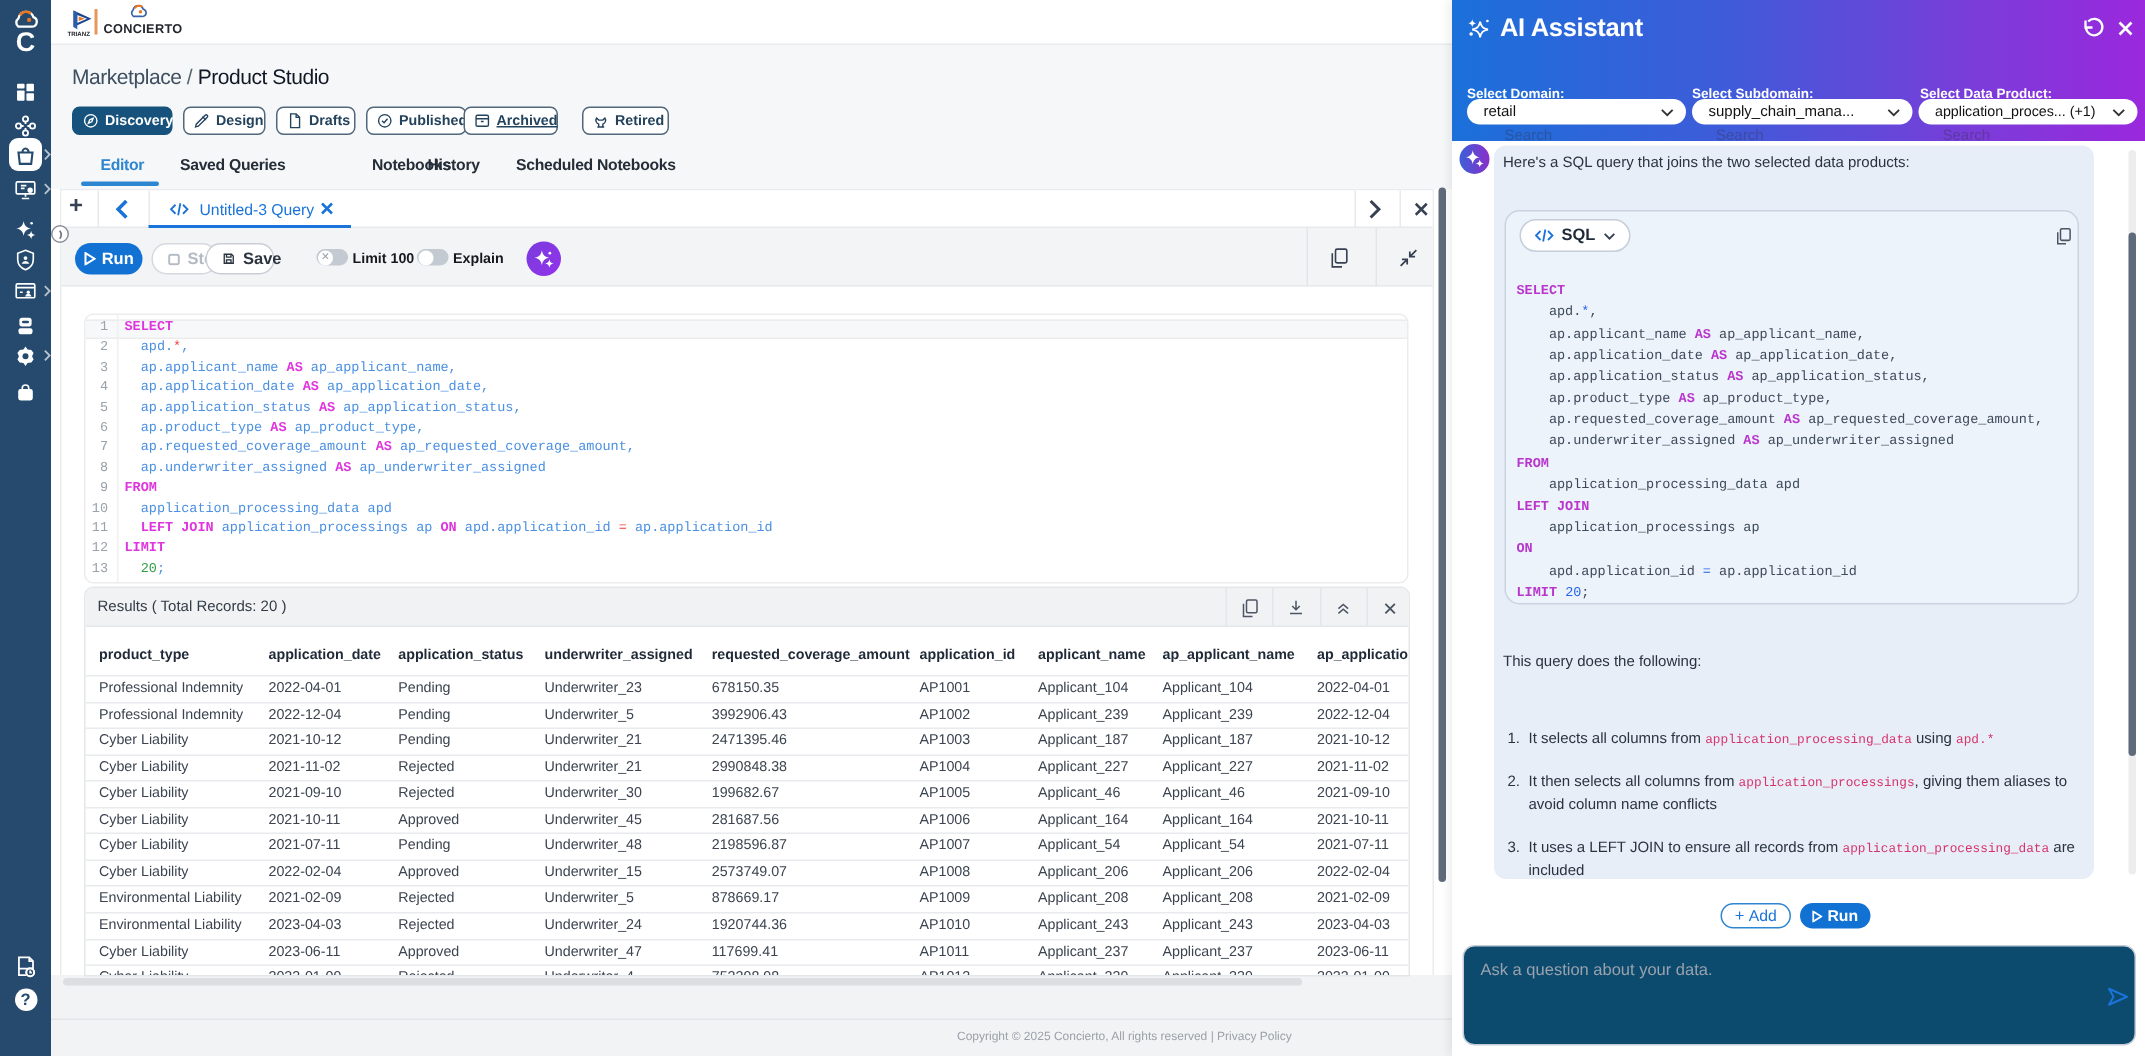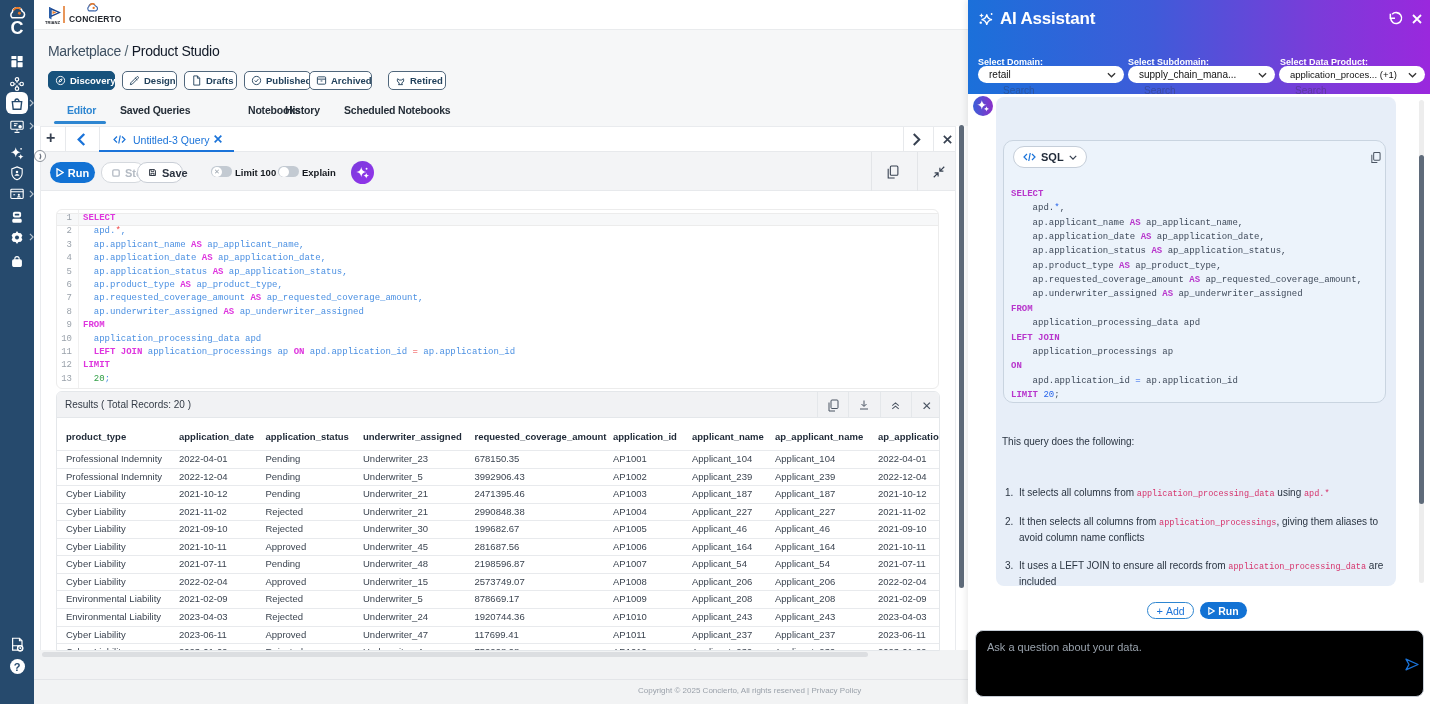--- a/index.html
+++ b/index.html
@@ -68,21 +68,21 @@
 .ghost { position:absolute; top:85px; font-size:10px; color:rgba(50,50,70,.38); }
 #bubble { position:absolute; left:996px; top:97px; width:400px; height:489px; background:#e7eef8; border-radius:8px; z-index:51; }
 #avatar { position:absolute; left:973px; top:96px; width:20px; height:20px; border-radius:50%; background:linear-gradient(90deg,#3b5fd8,#8b2fc9); z-index:52; }
 #codeblock { position:absolute; left:7px; top:43px; width:383px; height:263px; background:#ecf3fb; border:1px solid #c9d4e0; border-radius:10px; }
 .aicode { font-family:"Liberation Mono", monospace; font-size:9px; color:#3f4a5a; white-space:pre; position:absolute; }
 .akw { color:#b836cc; font-weight:bold; }
 .ablue { color:#2563eb; }
 .pinkcode { font-family:"Liberation Mono", monospace; font-size:8.5px; color:#d6336c; }
 .li { position:absolute; left:23px; width:372px; font-size:10px; color:#2a3441; line-height:14.5px; }
 .li .ln { position:absolute; left:-14px; }
-#aiinput { position:absolute; left:975px; top:630px; width:449px; height:67px; border:1.5px solid #c6cdd6; border-radius:8px; background:#000000; z-index:51; }
+#aiinput { position:absolute; left:975px; top:630px; width:449px; height:67px; border:1.5px solid #c6cdd6; border-radius:8px; background:#0c4a6e; z-index:51; }
 #aiinput .ph { position:absolute; left:11px; top:10px; font-size:11px; color:#9aa3ad; }
 
 
 .vscroll { position:absolute; width:5px; border-radius:3px; background:#5f6b7a; z-index:45; }
 </style>
 </head>
 <body>
 
 <div id="topbar">
   <svg class="abs" style="left:10px; top:6px;" width="20" height="19" viewBox="0 0 40 38">
@@ -116,21 +116,21 @@
   <div class="fbtn" style="left:150px; width:53px;">
     <svg width="11" height="11" viewBox="0 0 24 24" fill="none" stroke="#23425c" stroke-width="2">
         <path d="M6 2 h8 l5 5 v15 h-13 Z"></path>
         <path d="M14 2 v5 h5"></path>
       </svg>Drafts</div>
   <div class="fbtn" style="left:210px; width:67px;">
     <svg width="11" height="11" viewBox="0 0 24 24" fill="none" stroke="#23425c" stroke-width="2">
         <circle cx="12" cy="12" r="9"></circle>
         <path d="M8 12 l3 3 l5 -6"></path>
       </svg>Published</div>
-  <div class="fbtn" style="left:275px; width:63px;">
+  <div class="fbtn" style="left:275px; width:63px;text-decoration:underline;">
     <svg width="11" height="11" viewBox="0 0 24 24" fill="none" stroke="#23425c" stroke-width="2">
         <rect x="3" y="4" width="18" height="16" rx="2"></rect>
         <path d="M3 9 h18"></path>
         <path d="M10 13 h4"></path>
       </svg>Archived</div>
   <div class="fbtn" style="left:354px; width:58px;">
     <svg width="11" height="11" viewBox="0 0 24 24" fill="none" stroke="#23425c" stroke-width="2">
         <path d="M7 21 h10 M9 21 v-4 a6 6 0 0 1 -3 -9 l3 3 h6 l3 -3 a6 6 0 0 1 -3 9 v4"></path>
       </svg>Retired</div>
   <div class="tabrow">
@@ -439,20 +439,21 @@
         <svg class="cv" width="9" height="6" viewBox="0 0 10 6" fill="none" stroke="#333" stroke-width="1.4">
           <path d="M1 1 L5 5 L9 1"></path>
         </svg>
       </div>
     <div class="ghost" style="left:35px;">Search</div>
     <div class="ghost" style="left:176px;">Search</div>
     <div class="ghost" style="left:327px;">Search</div>
   </div>
 </div>
 <div id="bubble">
+  <div class="abs" style="left:6px; top:6px; font-size:10px; color:#2a3441; width:390px;">Here's a SQL query that joins the two selected data products:</div>
   <div id="codeblock">
     <div class="abs" style="left:9px; top:5px; height:22px; border:1px solid #c5ced9; border-radius:11px; background:#fff; display:flex; align-items:center; padding:0 9px; gap:5px;">
         <svg width="13" height="10" viewBox="0 0 26 20" fill="none" stroke="#1a73d9" stroke-width="2.4">
           <path d="M8 4 L2 10 L8 16 M18 4 L24 10 L18 16 M14.5 2 L11.5 18"></path>
         </svg>
         <span style="font-size:11px; font-weight:bold; color:#1f2937;">SQL</span>
         <svg width="8" height="5" viewBox="0 0 10 6" fill="none" stroke="#374151" stroke-width="1.6">
           <path d="M1 1 L5 5 L9 1"></path>
         </svg>
       </div>

